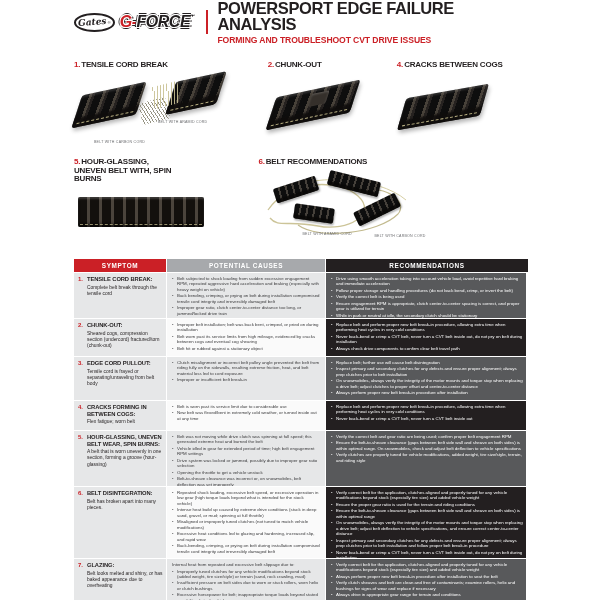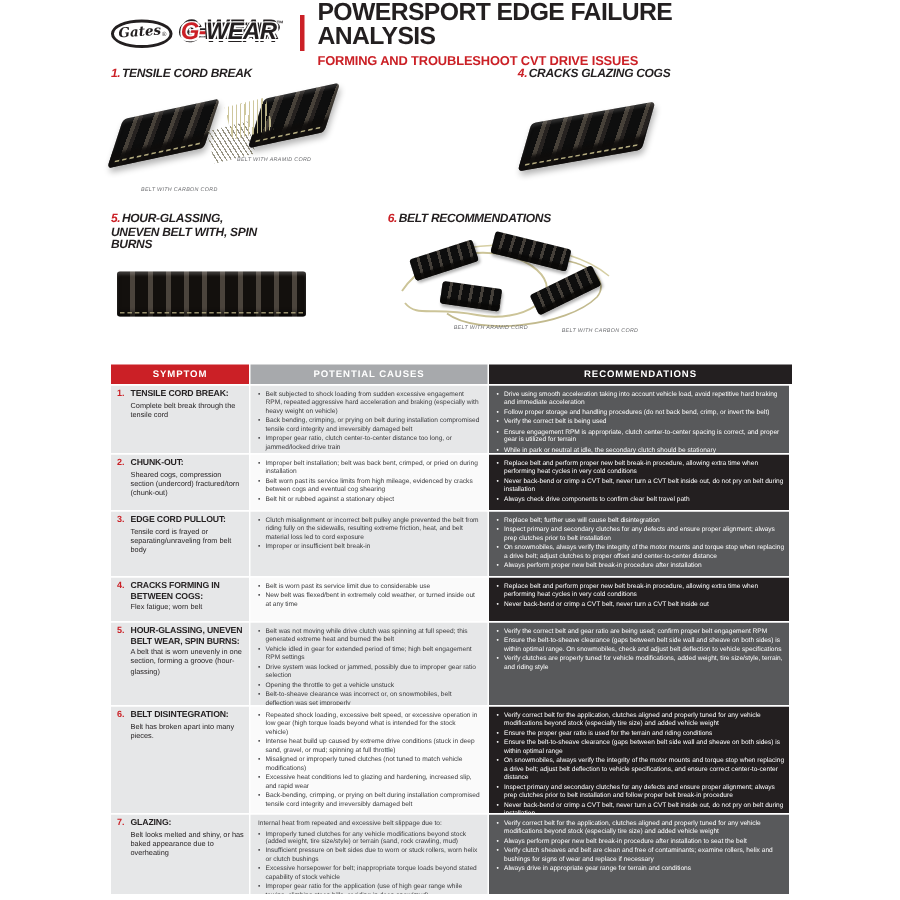--- a/index.html
+++ b/index.html
@@ -14,21 +14,21 @@
   .gforce-logo{margin-left:5px;font-style:italic;font-weight:900;font-size:16px;letter-spacing:-0.5px;white-space:nowrap;
     text-shadow:-1px -1px 0 #fff,1px -1px 0 #fff,-1px 1px 0 #fff,1px 1px 0 #fff, -2px 0 0 #231f20,2px 0 0 #231f20,0 -2px 0 #231f20,0 2px 0 #231f20;}
   .gf-g{color:#cb2026;}
   .gf-force{color:#231f20;}
   .tm{font-size:5px;font-weight:700;font-style:normal;text-shadow:none;vertical-align:top;color:#231f20;}
   .hdr-sep{width:3px;height:24px;background:#cb2026;margin:0 9px 0 11px;}
   .title{font-size:16.5px;font-weight:900;letter-spacing:-0.4px;line-height:1;}
   .subtitle{font-size:8.6px;font-weight:800;color:#cb2026;letter-spacing:-0.1px;margin-top:2px;}
 
   
-  .figs{margin-top:8px;height:192px;font-style:italic;}
+  .figs{margin-top:24px;height:192px;}
   .fig-row{display:flex;}
   .fig-row-a{height:97px;}
   .fig-row-b{height:95px;}
   .fig{position:relative;margin:0;padding:0;}
   .fig-title{font-size:8px;font-weight:900;line-height:1.08;letter-spacing:-0.2px;}
   .fig-num{color:#cb2026;margin-right:1px;}
   .belt-label{position:absolute;font-size:3.6px;color:#6d6e71;letter-spacing:.2px;white-space:nowrap;}
 
   .belt{position:relative;height:30px;border-radius:3px;
     background:repeating-linear-gradient(93deg,#0e0e0e 0 8px,#474139 8px 11px,#262220 11px 14px);
@@ -101,21 +101,21 @@
 </head>
 <body>
 
 <div class="page">
 
   <header class="hdr">
     <div class="gates-logo">
       <span class="gates-script">Gates</span>
         <span class="gates-reg">®</span>
     </div>
-    <div class="gforce-logo"><span class="gf-g">G-</span><span class="gf-force">WEAR</span><span class="tm">™</span></div>
+    <div class="gforce-logo"><span class="gf-g">G-</span><span class="gf-force">FORCE</span><span class="tm">™</span></div>
     <div class="hdr-sep"></div>
     <div class="hdr-titles">
       <div class="title">POWERSPORT EDGE FAILURE ANALYSIS</div>
       <div class="subtitle">FORMING AND TROUBLESHOOT CVT DRIVE ISSUES</div>
     </div>
   </header>
 
   <section class="figs">
     <div class="fig-row fig-row-a">
 
@@ -124,24 +124,32 @@
         <div class="art">
           <div class="belt b1"></div>
           <div class="fray fray-a"></div>
           <div class="belt b2"></div>
           <div class="fray fray-b"></div>
           <div class="belt-label" style="left:84px;top:46px;">BELT WITH ARAMID CORD</div>
           <div class="belt-label" style="left:20px;top:66px;">BELT WITH CARBON CORD</div>
         </div>
       </figure>
 
+      <figure class="fig fig2" style="flex:1;">
+        <figcaption class="fig-title"><span class="fig-num">2.</span><span>CHUNK-OUT</span></figcaption>
+        <div class="art">
+          <div class="belt">
+              <div class="notch"></div>
+            </div>
+        </div>
+      </figure>
 
 
       <figure class="fig fig4" style="flex:1;">
-        <figcaption class="fig-title"><span class="fig-num">4.</span><span>CRACKS GLAZING COGS</span></figcaption>
+        <figcaption class="fig-title"><span class="fig-num">4.</span><span>CRACKS BETWEEN COGS</span></figcaption>
         <div class="art">
           <div class="belt"></div>
         </div>
       </figure>
     </div>
 
     <div class="fig-row fig-row-b">
 
       <figure class="fig fig5" style="flex:1;">
         <figcaption class="fig-title" style="max-width:105px;"><span class="fig-num">5.</span><span>HOUR-GLASSING, UNEVEN BELT WITH, SPIN BURNS</span></figcaption>

